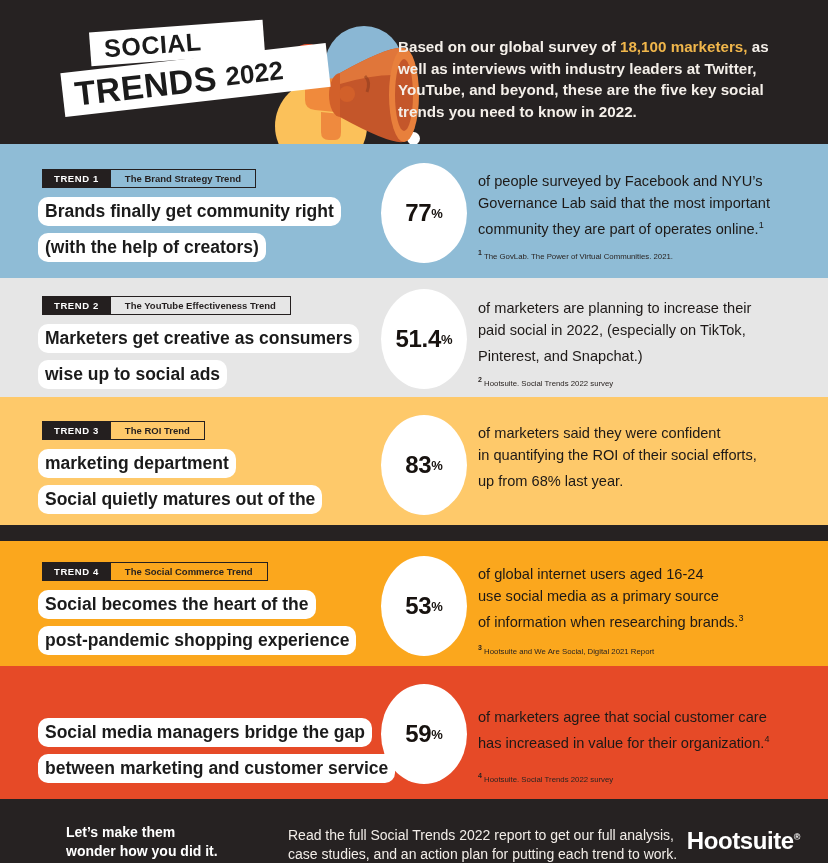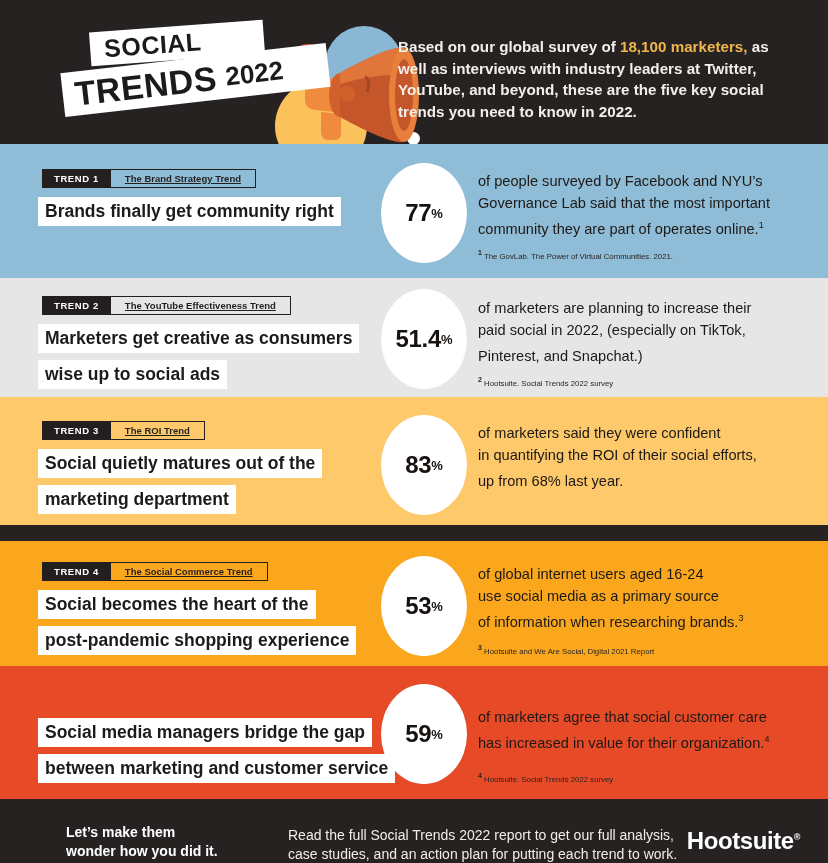--- a/index.html
+++ b/index.html
@@ -55,28 +55,27 @@
     position:absolute;left:42px;display:flex;align-items:stretch;height:19px;
   }
   .badge-num{
     background:#241f1f;color:#ffffff;font-size:9.5px;font-weight:bold;
     letter-spacing:.6px;display:flex;align-items:center;padding:0 12px;
   }
   .badge-name{
     border:1.6px solid #241f1f;border-left:none;color:#241f1f;
     font-size:9.5px;font-weight:bold;display:flex;align-items:center;
     padding:0 14px;
-    text-decoration:underline;
   }
 
   .headline{position:absolute;left:38px;}
   .headline span{
     display:table;background:#ffffff;color:#1b1b1b;
     font-size:17.5px;font-weight:bold;line-height:23px;
-    padding:3px 7px;margin-bottom:7px;white-space:nowrap;
+    padding:3px 7px;margin-bottom:7px;white-space:nowrap;border-radius:10px;
   }
 
   .stat-circle{
     position:absolute;left:381px;width:86px;height:100px;border-radius:50%;
     background:#ffffff;display:flex;align-items:center;justify-content:center;
   }
   .stat-circle b{font-size:24px;color:#17120f;font-weight:bold;letter-spacing:-.3px;}
   .stat-circle i{font-size:13px;color:#17120f;font-style:normal;font-weight:bold;}
 
   .stat-copy{
@@ -146,20 +145,21 @@
     </div>
   </div>
 
   <div class="band" id="band0" style="height: 134px; background: rgb(143, 188, 214);">
     <div class="badge" style="top:25px">
       <div class="badge-num">TREND 1</div>
       <div class="badge-name">The Brand Strategy Trend</div>
     </div>
     <div class="headline" style="top:53px">
       <span>Brands finally get community right</span>
+      <span>(with the help of creators)</span>
     </div>
     <div class="stat-circle" style="top:19px">
       <b>77</b>
         <i>%</i>
     </div>
     <div class="stat-copy" style="top:26px">
       <span>of people surveyed by Facebook and NYU’s</span><br>
       <span>Governance Lab said that the most important</span><br>
       <span>community they are part of operates online.</span><sup>1</sup>
     </div>
@@ -190,22 +190,22 @@
       <sup>2</sup><span> Hootsuite. Social Trends 2022 survey</span>
     </div>
   </div>
 
   <div class="band" id="band2" style="height: 128px; background: rgb(254, 201, 106);">
     <div class="badge" style="top:24px">
       <div class="badge-num">TREND 3</div>
       <div class="badge-name">The ROI Trend</div>
     </div>
     <div class="headline" style="top:52px">
+      <span>marketing department</span>
       <span>Social quietly matures out of the</span>
-      <span>marketing department</span>
     </div>
     <div class="stat-circle" style="top:18px">
       <b>83</b>
         <i>%</i>
     </div>
     <div class="stat-copy" style="top:25px">
       <span>of marketers said they were confident</span><br>
       <span>in quantifying the ROI of their social efforts,</span><br>
       <span>up from 68% last year.</span><sup></sup>
     </div>

